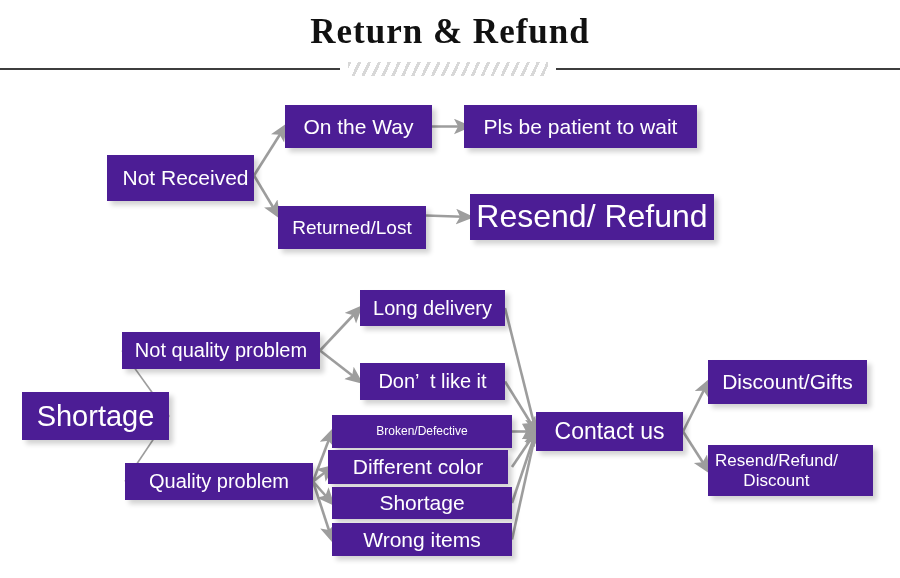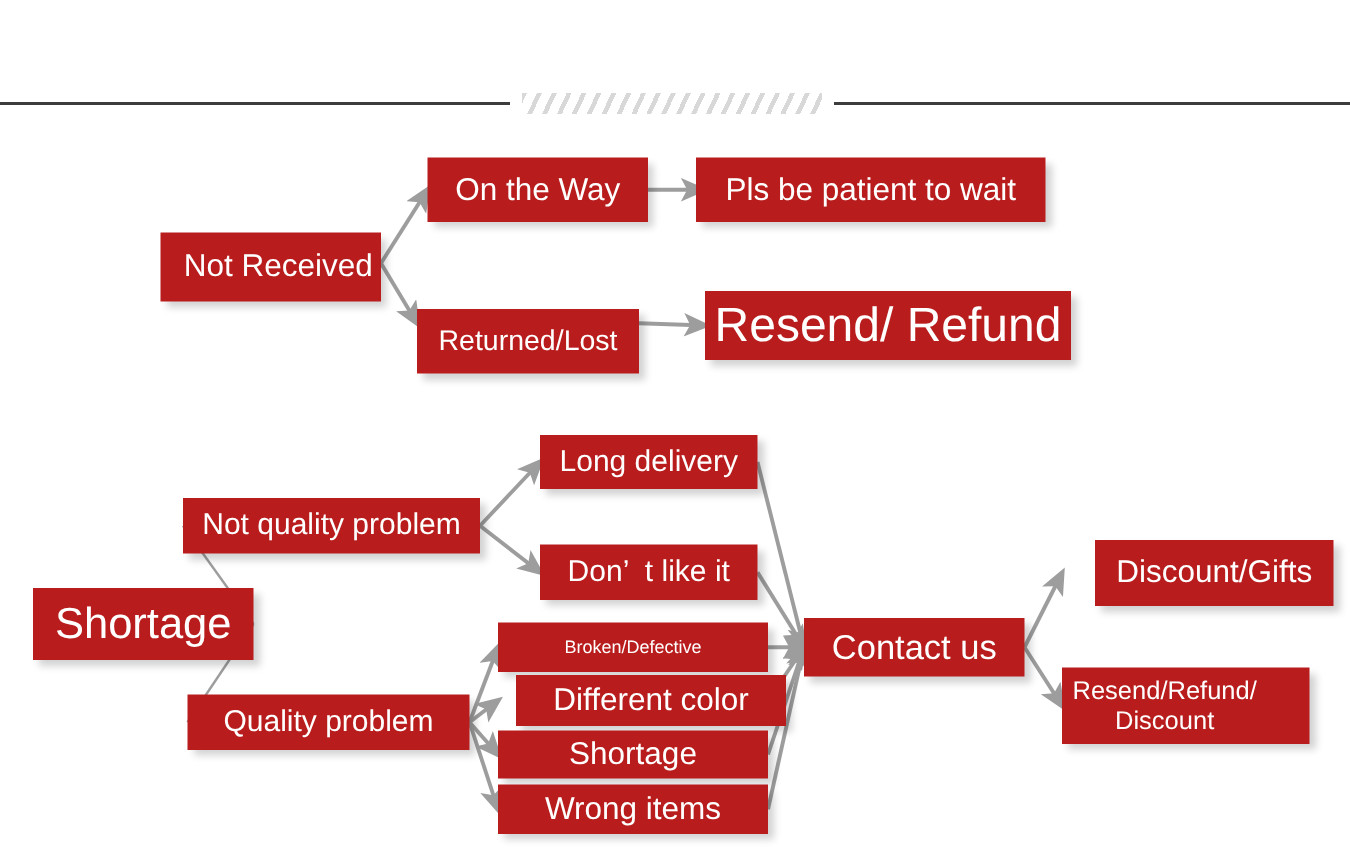--- a/index.html
+++ b/index.html
@@ -54,21 +54,21 @@
     background: repeating-linear-gradient(
       115deg,
       #d8d8d8 0px, #d8d8d8 3px,
       #ffffff 3px, #ffffff 9px
     );
   }
 
   
   .box {
     position: absolute;
-    background: #b91c1c;
+    background: #4c1d95;
     color: #ffffff;
     box-shadow: 4px 4px 5px rgba(0,0,0,0.18);
     display: flex;
     align-items: center;
     justify-content: center;
     box-sizing: border-box;
     line-height: 1.12;
     white-space: pre;
     font-weight: 400;
   }
@@ -87,20 +87,21 @@
     width: 900px;
     height: 578px;
     pointer-events: none;
   }
 </style>
 </head>
 <body>
 
 <div id="page">
 
+  <div id="title">Return &amp; Refund</div>
 
   <div id="divider">
     <div class="rule left"></div>
     <div class="hatch"></div>
     <div class="rule right"></div>
   </div>
 
   <svg id="links" viewBox="0 0 900 578">
     <defs>
       <marker id="ah" markerWidth="7" markerHeight="7" refX="5.4" refY="3" orient="auto" markerUnits="strokeWidth">
@@ -136,21 +137,21 @@
       <div class="box" style="left: 285px; top: 105px; width: 147px; height: 43px; font-size: 21px;">On the Way</div>
       <div class="box" style="left: 464px; top: 105px; width: 233px; height: 43px; font-size: 21px;">Pls be patient to wait</div>
       <div class="box" style="left: 278px; top: 194px; width: 148px; height: 43px; font-size: 19px; margin-top: 12px;">Returned/Lost</div>
       <div class="box" style="left: 470px; top: 194px; width: 244px; height: 46px; font-size: 32px;">Resend/ Refund</div>
       <div class="box" style="left: 22px; top: 392px; width: 147px; height: 48px; font-size: 29px;">Shortage</div>
       <div class="box" style="left: 122px; top: 332px; width: 198px; height: 37px; font-size: 20px;">Not quality problem</div>
       <div class="box" style="left: 125px; top: 463px; width: 188px; height: 37px; font-size: 20px;">Quality problem</div>
       <div class="box" style="left: 360px; top: 290px; width: 145px; height: 36px; font-size: 20px;">Long delivery</div>
       <div class="box" style="left: 360px; top: 363px; width: 145px; height: 37px; font-size: 20px;">Don’  t like it</div>
       <div class="box" style="left: 332px; top: 415px; width: 180px; height: 33px; font-size: 12px;">Broken/Defective</div>
-      <div class="box" style="left: 344px; top: 450px; width: 180px; height: 34px; font-size: 21px;">Different color</div>
+      <div class="box" style="left: 328px; top: 450px; width: 180px; height: 34px; font-size: 21px;">Different color</div>
       <div class="box" style="left: 332px; top: 487px; width: 180px; height: 32px; font-size: 21px;">Shortage</div>
       <div class="box" style="left: 332px; top: 523px; width: 180px; height: 33px; font-size: 21px;">Wrong items</div>
       <div class="box" style="left: 536px; top: 412px; width: 147px; height: 39px; font-size: 23px;">Contact us</div>
-      <div class="box" style="left: 708px; top: 360px; width: 159px; height: 44px; font-size: 21px; margin-left: 22px;">Discount/Gifts</div>
+      <div class="box" style="left: 708px; top: 360px; width: 159px; height: 44px; font-size: 21px;">Discount/Gifts</div>
       <div class="box left-align" style="left: 708px; top: 445px; width: 165px; height: 51px; font-size: 17px;">Resend/Refund/
 Discount</div>
     </div>
 </div>
 
 </body></html>

